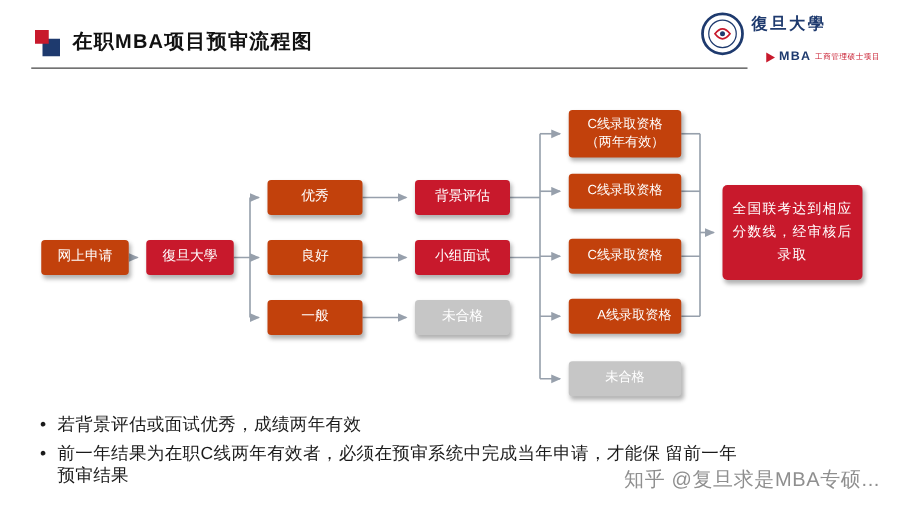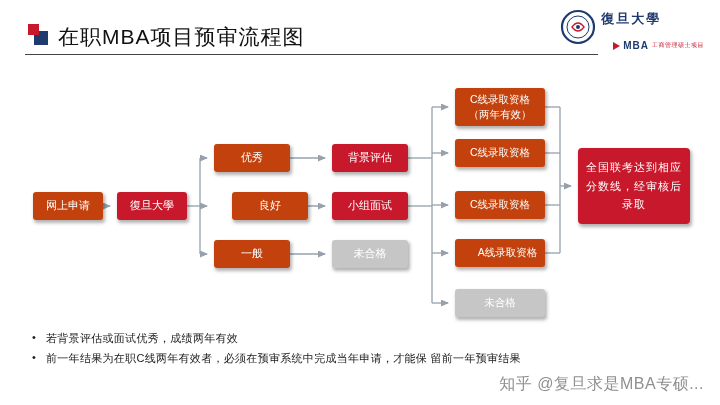--- a/index.html
+++ b/index.html
@@ -4,21 +4,21 @@
 <style>
   * { margin:0; padding:0; box-sizing:border-box; }
   html,body { width:720px; height:405px; }
   body { font-family:"Liberation Sans","DejaVu Sans",sans-serif; background:#fff; overflow:hidden; }
   .slide { position:relative; width:720px; height:405px; background:#ffffff; }
 
   
   .title-mark { position:absolute; left:28px; top:24px; width:22px; height:22px; }
   .title-mark .sq-navy { position:absolute; left:6px; top:7px; width:14px; height:14px; background:#1e3a6e; }
   .title-mark .sq-red  { position:absolute; left:0;   top:0;   width:11px; height:11px; background:#c8192c; }
-  .page-title { position:absolute; left:58px; top:23px; font-size:21px; font-weight:normal; color:#111;
+  .page-title { position:absolute; left:58px; top:23px; font-size:16px; font-weight:bold; color:#111;
                 letter-spacing:1px;text-align:center; }
   .header-rule { position:absolute; left:25px; top:54px; width:573px; height:1px; background:#444; }
 
   
   .logo { position:absolute; right:16px; top:9px; display:flex; align-items:flex-start; gap:5px; }
   .seal { width:36px; height:36px; }
   .logo-text { display:flex; flex-direction:column; align-items:flex-start; padding-top:3px;gap:11px; }
   .logo-uni { font-family:"Liberation Serif","DejaVu Serif",serif; font-size:13px; font-weight:bold;
               color:#1e3a6e; letter-spacing:2px; line-height:1.1; }
   .mba-row { display:flex; align-items:center; gap:3px; margin-top:3px;padding-left:12px; }
@@ -34,21 +34,21 @@
   .navy { background:#c2410c; }
   .red  { background:#c8192c; }
   .gray { background:#c6c6c6; }
   .node.small { font-size:10.5px; }
   .node.final { font-size:11px; line-height:1.7; letter-spacing:1px; padding:4px 8px; border-radius:4px; }
 
   .connectors { position:absolute; left:0; top:0; pointer-events:none; }
 
   
   .notes { position:absolute; left:30px; top:331px; width:570px; list-style:none;
-           font-size:11px; color:#1a1a1a; }
+           font-size:14px; color:#1a1a1a; }
   .notes li { position:relative; padding-left:16px; margin-bottom:5px; letter-spacing:.3px; }
   .notes li::before { content:"\2022"; position:absolute; left:2px; top:0; }
 
   
   .watermark { position:absolute; right:16px; bottom:10px; font-size:16px; color:#8f8f8f;
                letter-spacing:.5px; }
 </style>
 </head>
 <body>
 
@@ -113,21 +113,21 @@
       <line x1="545" y1="253" x2="560" y2="253"></line>
       <line x1="560" y1="107" x2="560" y2="253"></line>
       <line x1="560" y1="186" x2="571" y2="186" marker-end="url(#arr)"></line>
     </g>
   </svg>
 
   <div class="node navy" style="left:33px;  top:192px; width:70px; height:28px;">网上申请</div>
   <div class="node red" style="left:117px; top:192px; width:70px; height:28px;">復旦大學</div>
 
   <div class="node navy" style="left:214px; top:144px; width:76px; height:28px;">优秀</div>
-  <div class="node navy" style="left:214px; top:192px; width:76px; height:28px;margin-left:18px;">良好</div>
+  <div class="node navy" style="left:214px; top:192px; width:76px; height:28px;">良好</div>
   <div class="node navy" style="left:214px; top:240px; width:76px; height:28px;">一般</div>
 
   <div class="node red" style="left:332px; top:144px; width:76px; height:28px;">背景评估</div>
   <div class="node red" style="left:332px; top:192px; width:76px; height:28px;">小组面试</div>
   <div class="node gray" style="left:332px; top:240px; width:76px; height:28px;">未合格</div>
 
   <div class="node navy small" style="left:455px; top:88px;  width:90px; height:38px;">C线录取资格
 （两年有效）</div>
   <div class="node navy small" style="left:455px; top:139px; width:90px; height:28px;">C线录取资格</div>
   <div class="node navy small" style="left:455px; top:191px; width:90px; height:28px;">C线录取资格</div>

